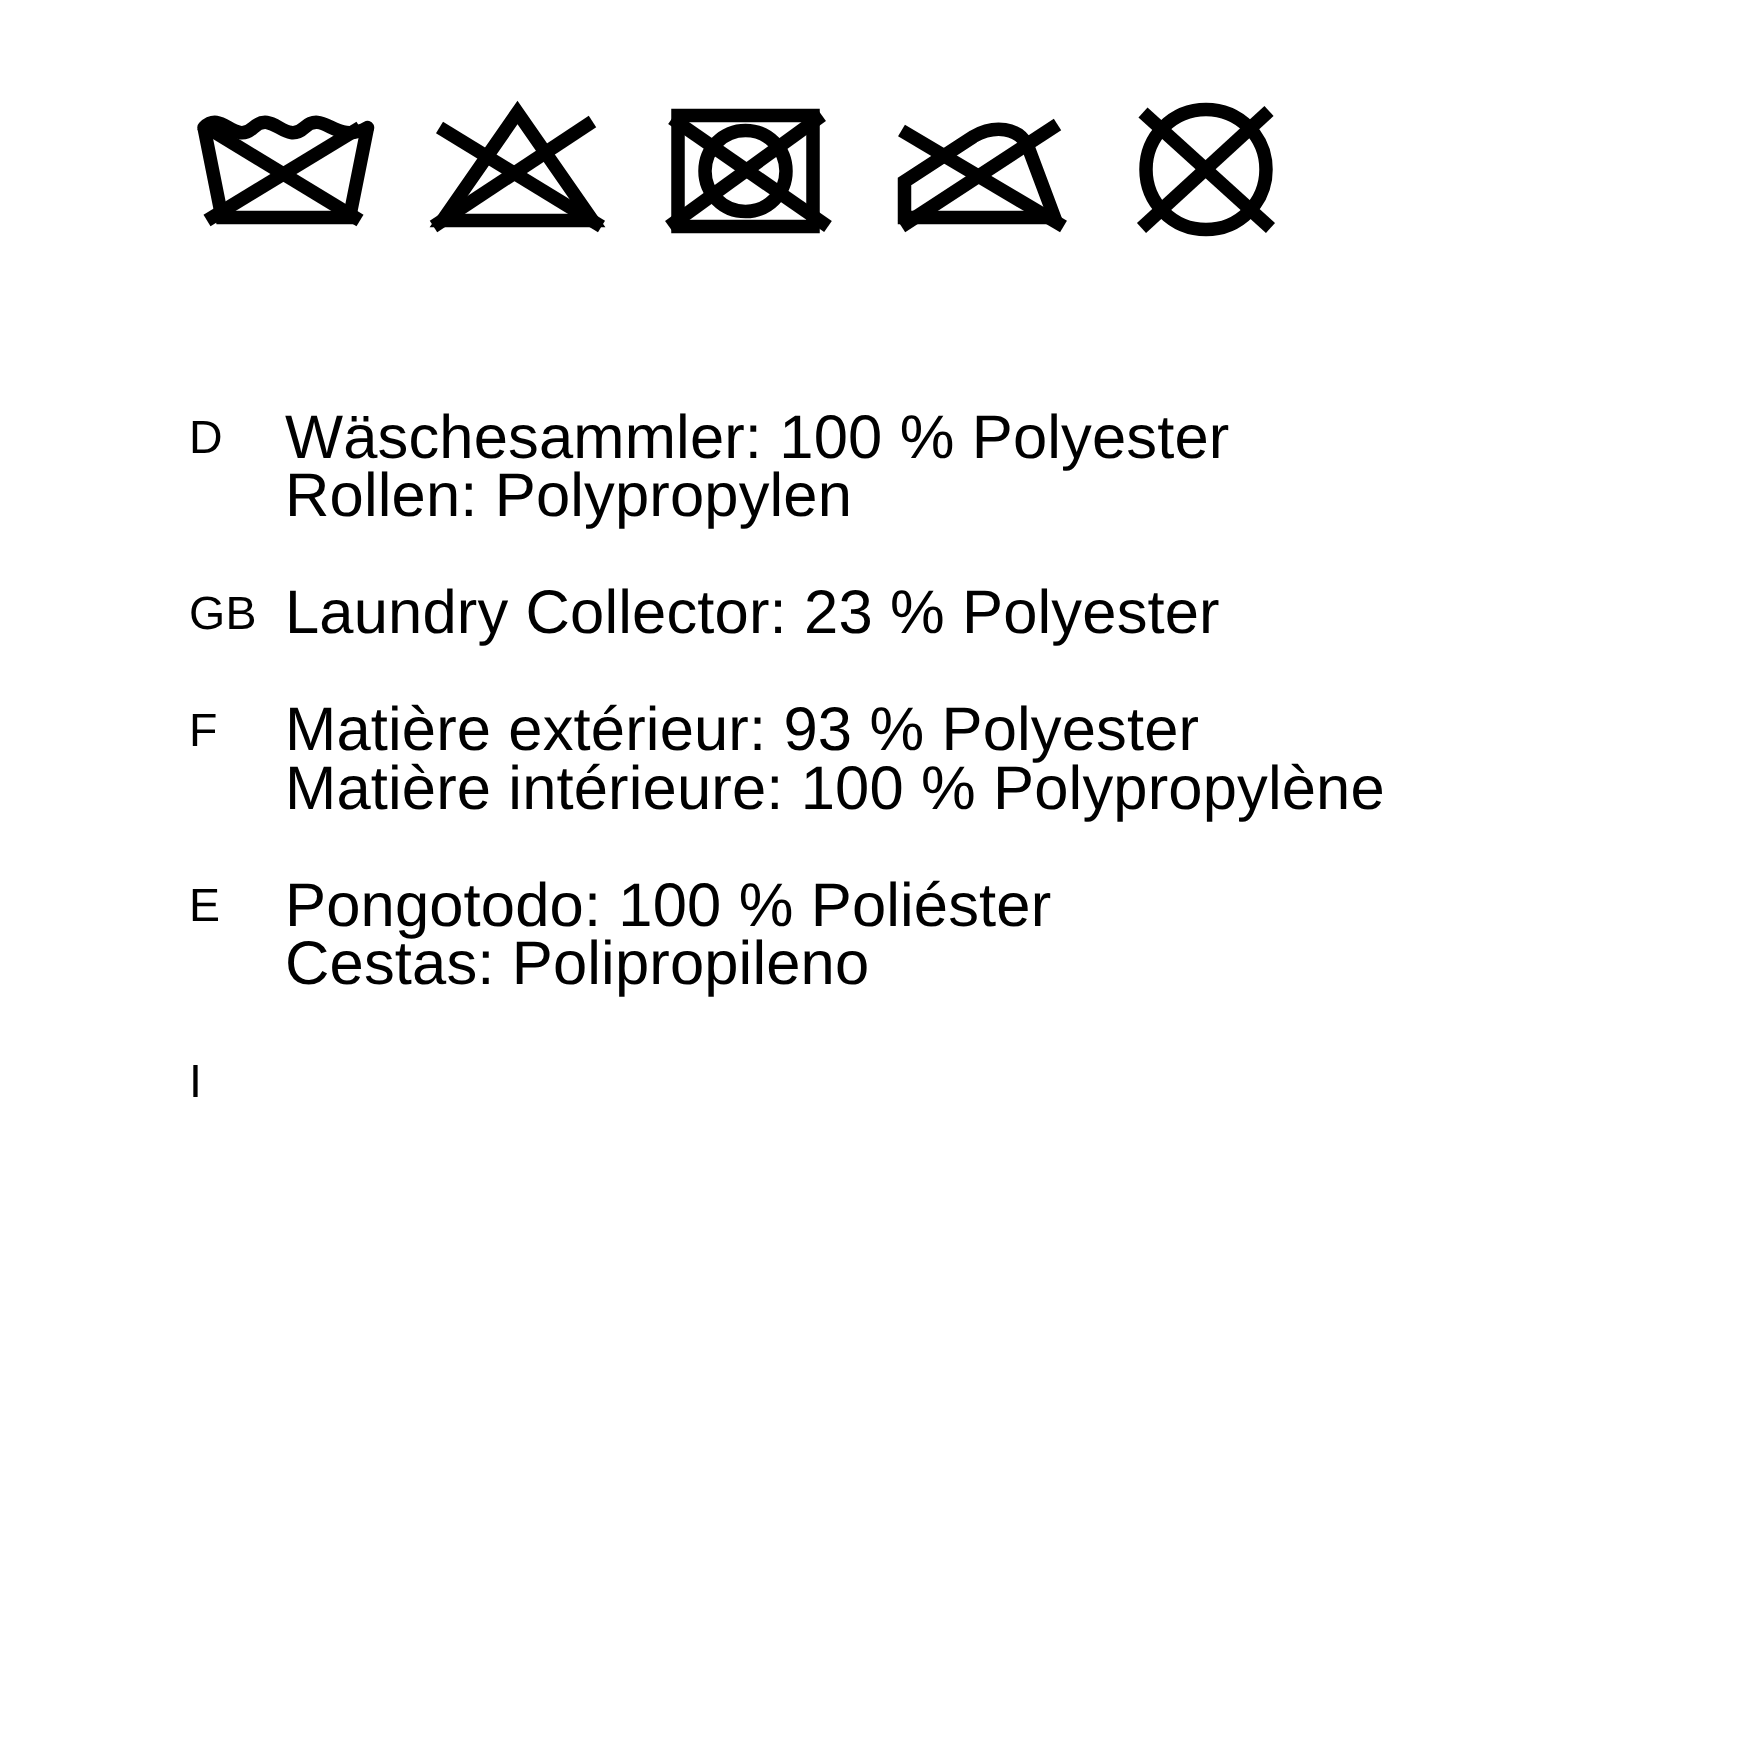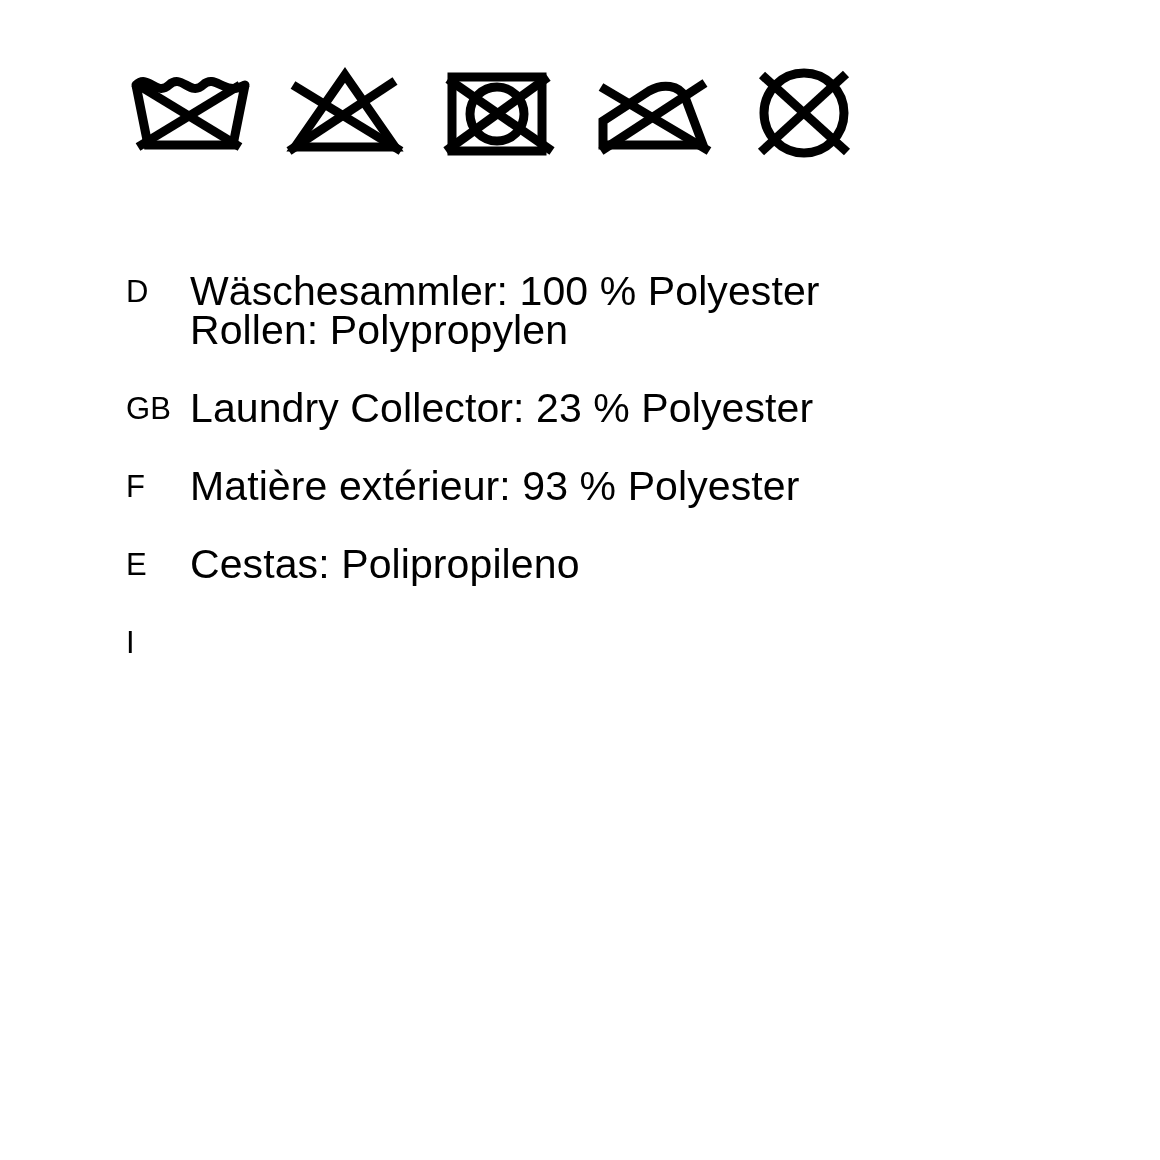--- a/index.html
+++ b/index.html
@@ -123,26 +123,28 @@
     <div class="lang-code">GB</div>
     <div class="lang-lines">
       <div class="lang-line">Laundry Collector: 23 % Polyester</div>
     </div>
   </div>
 
   <div class="lang-block">
     <div class="lang-code">F</div>
     <div class="lang-lines">
       <div class="lang-line">Matière extérieur: 93 % Polyester</div>
+      <div class="lang-line">Matière intérieure: 100 % Polypropylène</div>
     </div>
   </div>
 
   <div class="lang-block">
     <div class="lang-code">E</div>
     <div class="lang-lines">
+      <div class="lang-line">Pongotodo: 100 % Poliéster</div>
       <div class="lang-line">Cestas: Polipropileno</div>
     </div>
   </div>
 
   <div class="lang-block">
     <div class="lang-code">I</div>
     <div class="lang-lines">
     </div>
   </div>
 

